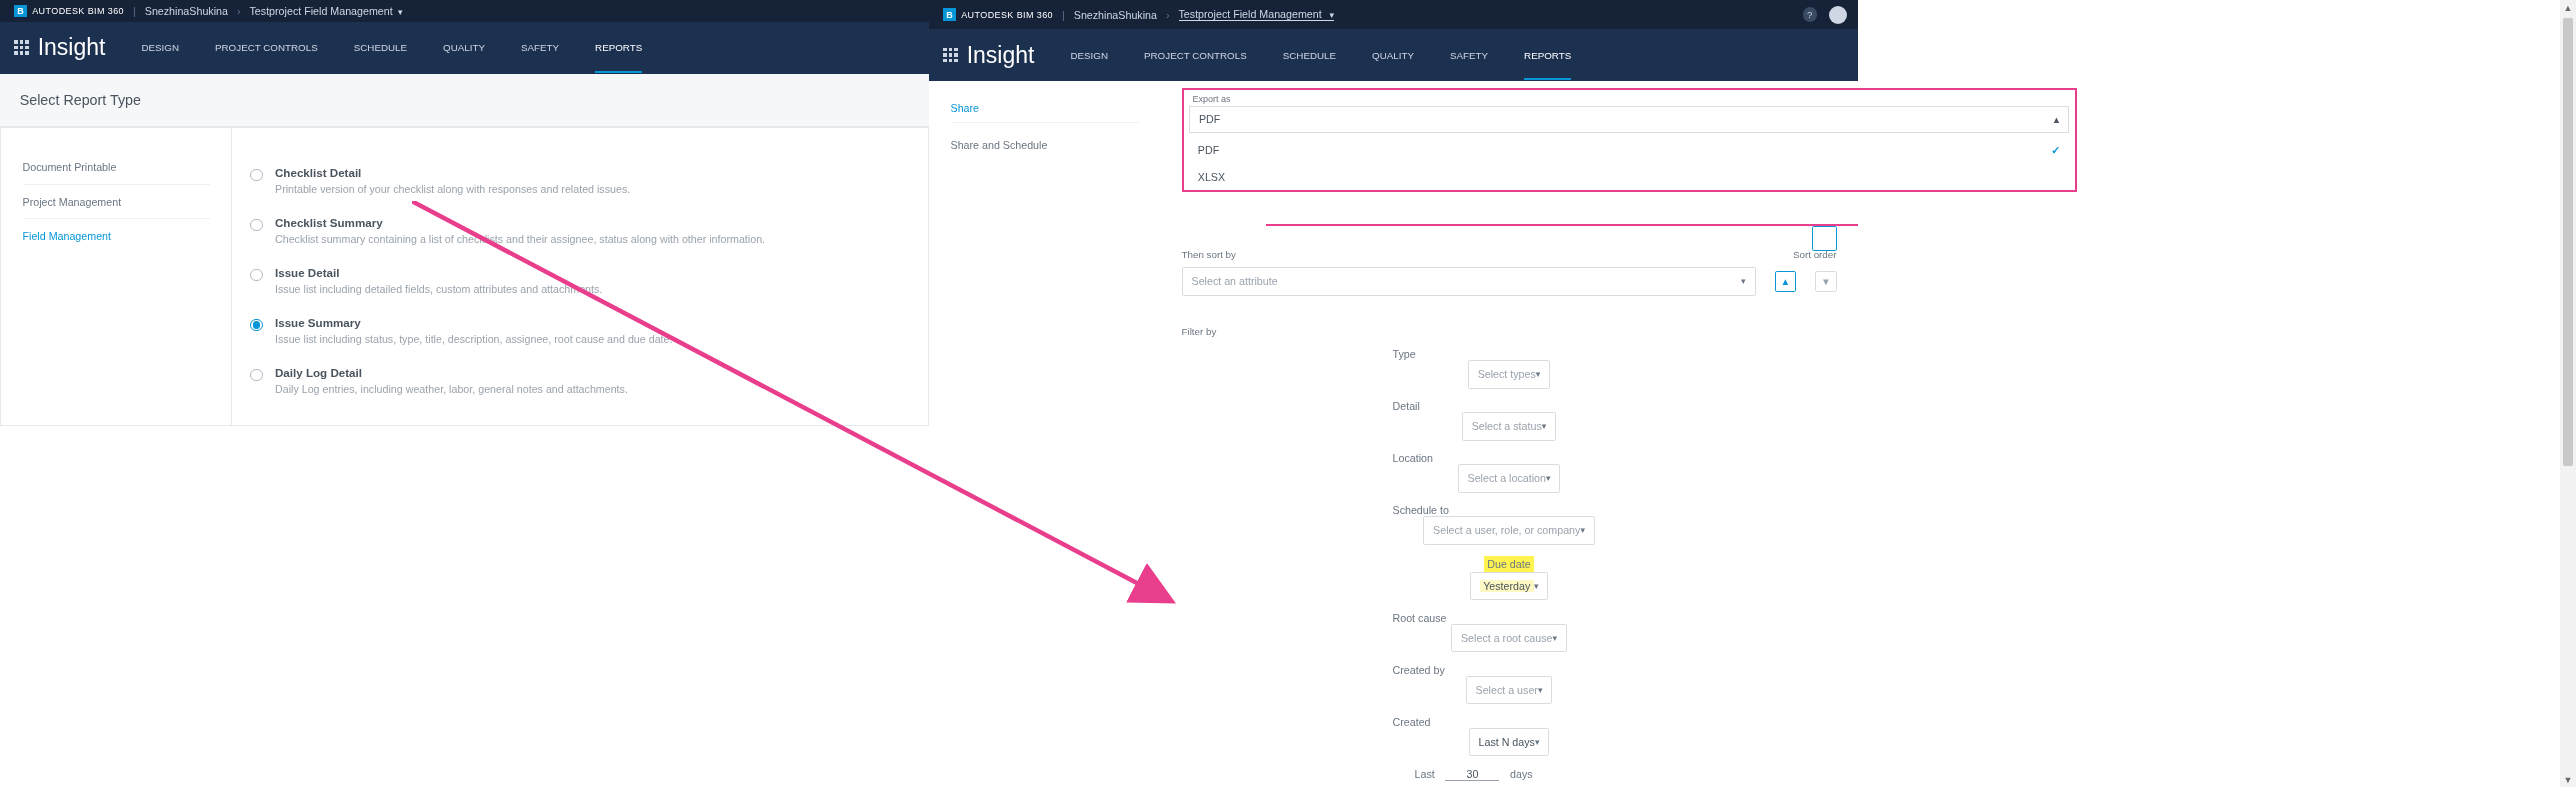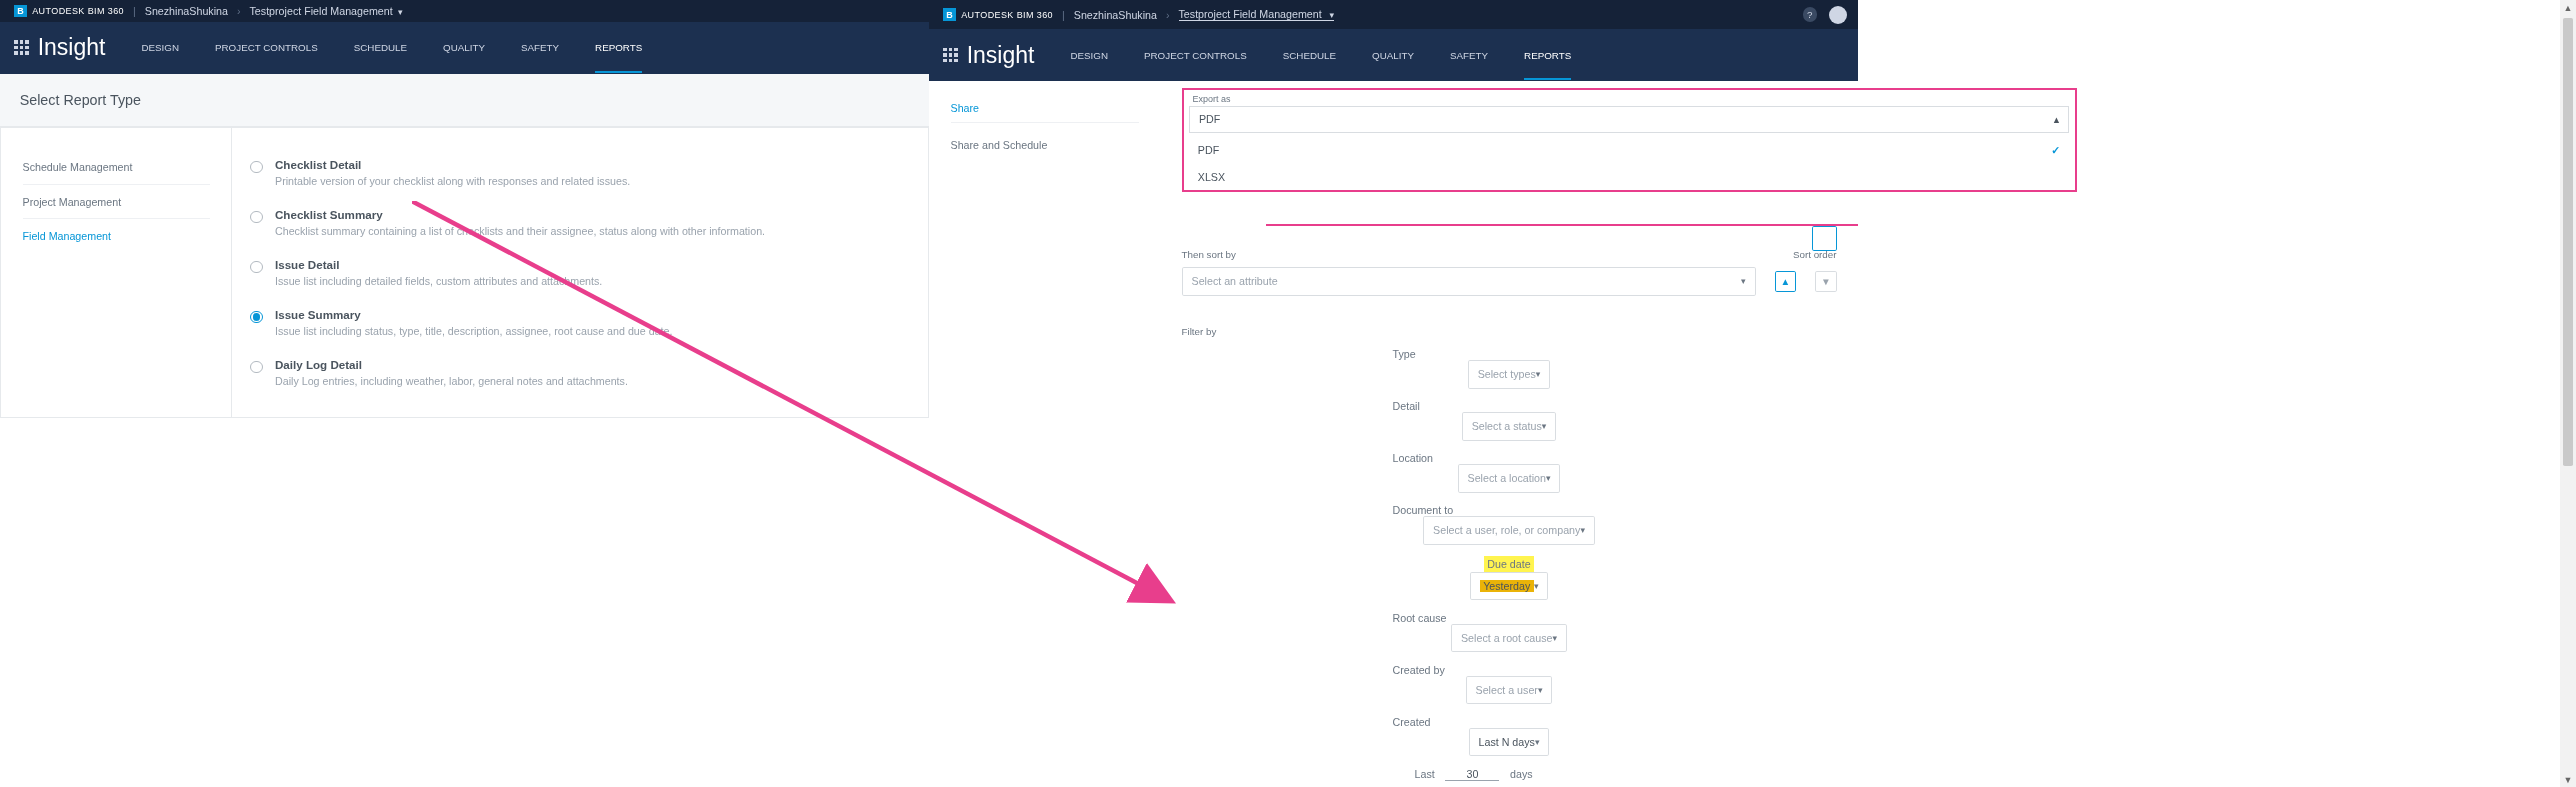--- a/index.html
+++ b/index.html
@@ -96,21 +96,21 @@
     font-size:10.7px;
   }
   .report-sidebar .side-item {
     padding:10.7px 0;
     border-bottom:0.9px solid #eef0f3;
     cursor:pointer;
     color:#6b7682;
   }
   .report-sidebar .side-item.active { color:#0696d7; }
   .report-options {
-    flex:1; padding:20px 18px;
+    flex:1; padding:20px 18px;margin-top:8px;
   }
   .opt-row { display:flex; gap:12.5px; padding:10.7px 0; align-items:flex-start; }
   .opt-row .radio {
     width:12.5px; height:12.5px; border:0.9px solid #b3bac1; border-radius:50%;
     margin-top:2.7px; flex:0 0 12.5px;
   }
   .opt-row .radio.checked { border-color:#0696d7; display:flex; align-items:center; justify-content:center; }
   .opt-row .radio.checked::after { content:""; width:7.2px; height:7.2px; border-radius:50%; background:#0696d7; }
   .opt-row .opt-title { font-size:11.6px; font-weight:600; color:#4a545e; }
   .opt-row .opt-desc { font-size:10.7px; color:#9aa3ad; margin-top:3.6px; }
@@ -139,21 +139,21 @@
   .sortbtn.active { border-color:#0696d7; color:#0696d7; }
   .row-between { display:flex; justify-content:space-between; align-items:flex-end;}
   .filter-grid { }
   .filter-row { display:flex; align-items:center; margin:11.6px 0;flex-direction:column; }
   .filter-row .flabel { width:233px; font-size:10.7px; color:#6b7682; }
   .filter-row .selectbox { flex:1;text-align:center; }
   .filter-row.highlight .flabel {
     background:#fff44f; padding:1.8px 3.6px;
   }
   .filter-row.highlight .selectbox span.val {
-    background:#eab308; color:#4a545e; padding:0 3.6px;
+    background:#fef9c3; color:#4a545e; padding:0 3.6px;
   }
   .lastn { display:flex; align-items:center; gap:10.7px; margin:10.7px 0 0 233px; font-size:10.7px; color:#6b7682;}
   .lastn .underline-input {
     border:none; border-bottom:0.9px solid #9aa3ad; width:54px; text-align:center;
     font-size:10.7px; color:#4a545e;
   }
   
   .export-wrap {
     position:absolute;
     left:0; top:-5.4px; width:895px;
@@ -227,21 +227,21 @@
       <div class="navtab">PROJECT CONTROLS</div>
       <div class="navtab">SCHEDULE</div>
       <div class="navtab">QUALITY</div>
       <div class="navtab">SAFETY</div>
       <div class="navtab active">REPORTS</div>
     </div>
   </div>
   <div class="select-report-bar">Select Report Type</div>
   <div class="report-body">
     <div class="report-sidebar">
-      <div class="side-item">Schedule Management</div>
+      <div class="side-item">Document Printable</div>
       <div class="side-item">Project Management</div>
       <div class="side-item active" style="border-bottom:none">Field Management</div>
     </div>
     <div class="report-options">
       <div class="opt-row">
         <div class="radio"></div>
         <div>
           <div class="opt-title">Checklist Detail</div>
           <div class="opt-desc">Printable version of your checklist along with responses and related issues.</div>
         </div>
@@ -387,21 +387,21 @@
             </div>
         </div>
         <div class="filter-row">
           <div class="flabel">Location</div>
           <div class="selectbox">
               <span>Select a location</span>
               <span class="caret">▾</span>
             </div>
         </div>
         <div class="filter-row">
-          <div class="flabel">Document to</div>
+          <div class="flabel">Schedule to</div>
           <div class="selectbox">
               <span>Select a user, role, or company</span>
               <span class="caret">▾</span>
             </div>
         </div>
         <div class="filter-row highlight">
           <div class="flabel" style="width:auto; margin-right:0;"><span>Due date</span></div>
           <div style="width: calc(233px - 63px);"></div>
           <div class="selectbox">
               <span class="val">Yesterday</span>

